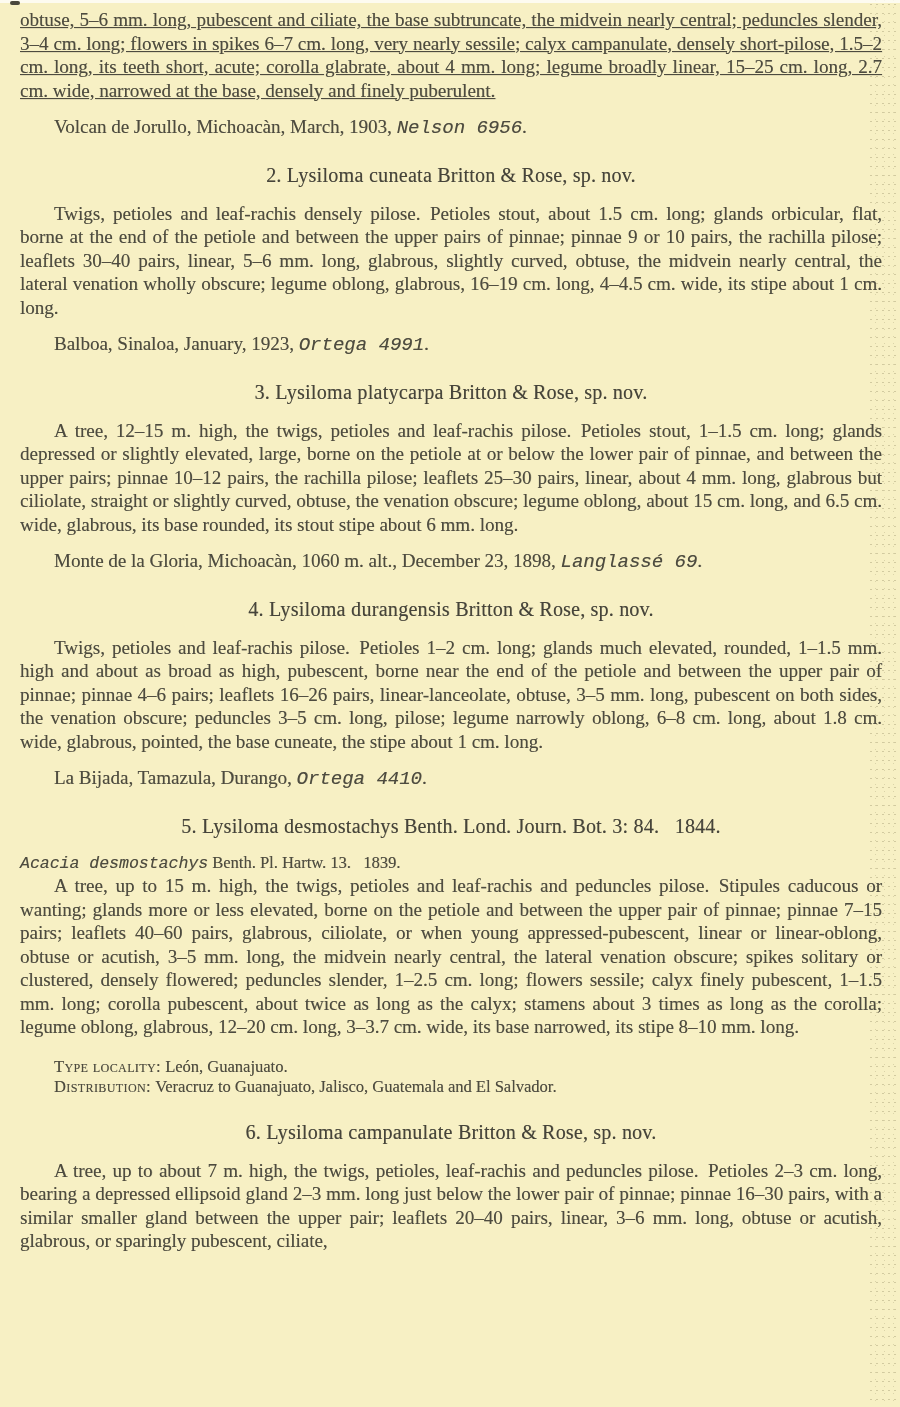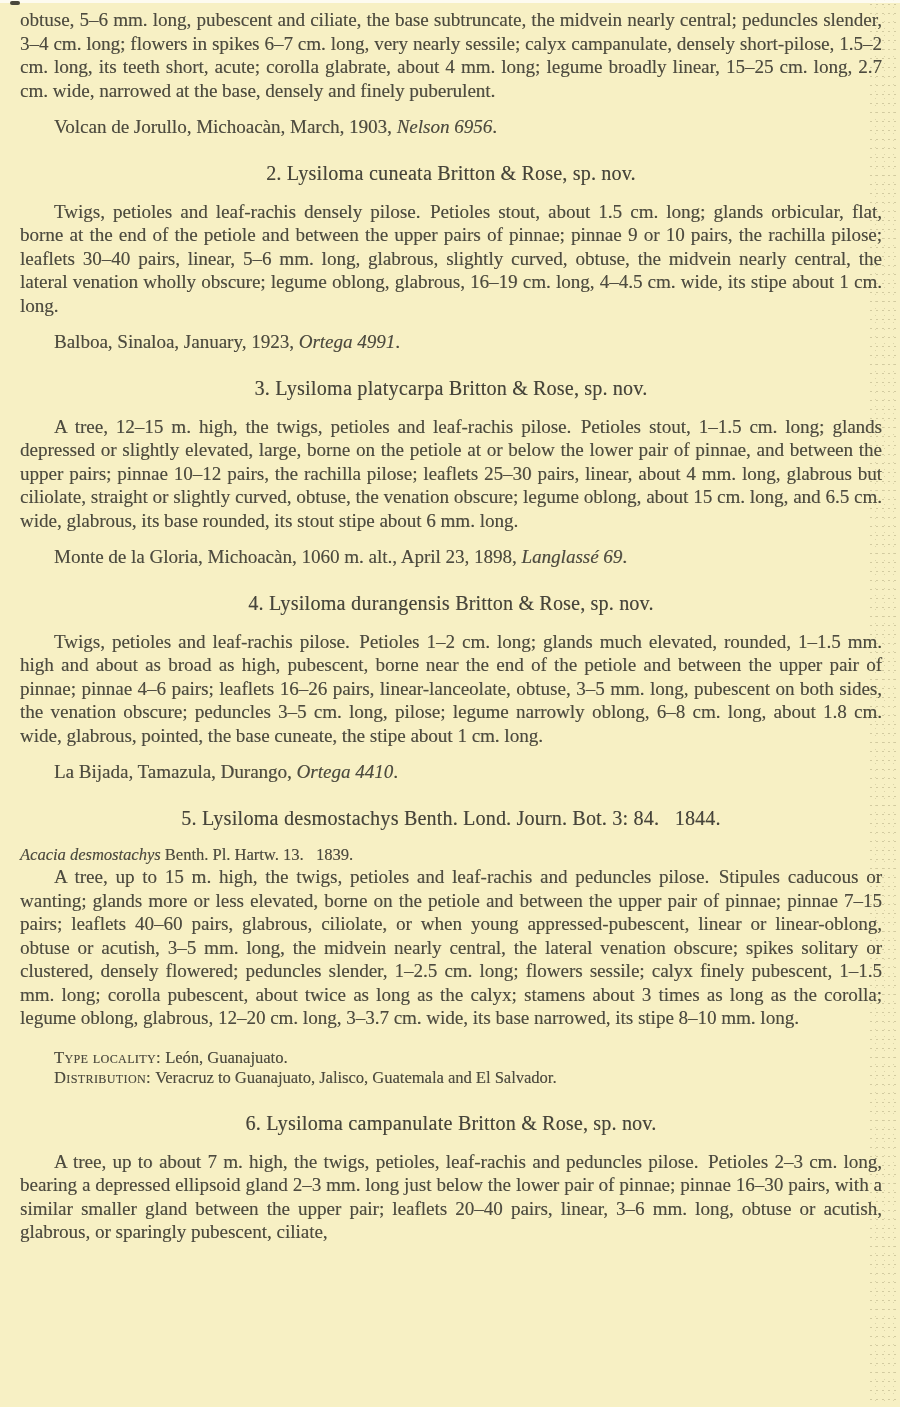--- a/index.html
+++ b/index.html
@@ -15,36 +15,36 @@
     padding: 8px 18px 0 20px;
     color: #4d4b3f;
     font-size: 19px;
     line-height: 23.5px;
     text-shadow: 0.3px 0.3px 0.5px rgba(77, 75, 63, 0.45);
   }
   .para {
     text-align: justify;
     text-indent: 34px;
   }
-  .para.continuation { text-indent: 0; }
+  .para.continuation { text-indent: 0; text-decoration: underline; }
   .locality {
     text-indent: 34px;
     margin-top: 13px;
   }
   .heading {
     text-align: center;
     font-size: 20px;
     line-height: 27px;
     margin-top: 21px;
     margin-bottom: 13px;
     letter-spacing: 0.2px;
     color: #46443a;
   }
   .heading .species, .heading .volume { font-weight: normal; letter-spacing: 0.3px; }
-  .italic { font-style: italic; }
+  .italic { font-style: italic; font-family: Liberation Mono, monospace; }
   .synonym {
     font-size: 16.5px;
     line-height: 20.5px;
     margin-top: 8px;
   }
   .meta {
     font-size: 16.5px;
     line-height: 20.5px;
     text-indent: 34px;
   }
@@ -88,21 +88,21 @@
   <p class="heading"><span>2. </span><span class="species">Lysiloma cuneata</span><span> Britton &amp; Rose, sp. nov.</span></p>
 
   <p class="para">Twigs, petioles and leaf-rachis densely pilose. Petioles stout, about 1.5 cm. long; glands orbicular, flat, borne at the end of the petiole and between the upper pairs of pinnae; pinnae 9 or 10 pairs, the rachilla pilose; leaflets 30–40 pairs, linear, 5–6 mm. long, glabrous, slightly curved, obtuse, the midvein nearly central, the lateral venation wholly obscure; legume oblong, glabrous, 16–19 cm. long, 4–4.5 cm. wide, its stipe about 1 cm. long.</p>
 
   <p class="locality"><span>Balboa, Sinaloa, January, 1923, </span><span class="italic">Ortega 4991</span><span>.</span></p>
 
   <p class="heading"><span>3. </span><span class="species">Lysiloma platycarpa</span><span> Britton &amp; Rose, sp. nov.</span></p>
 
   <p class="para">A tree, 12–15 m. high, the twigs, petioles and leaf-rachis pilose. Petioles stout, 1–1.5 cm. long; glands depressed or slightly elevated, large, borne on the petiole at or below the lower pair of pinnae, and between the upper pairs; pinnae 10–12 pairs, the rachilla pilose; leaflets 25–30 pairs, linear, about 4 mm. long, glabrous but ciliolate, straight or slightly curved, obtuse, the venation obscure; legume oblong, about 15 cm. long, and 6.5 cm. wide, glabrous, its base rounded, its stout stipe about 6 mm. long.</p>
 
-  <p class="locality"><span>Monte de la Gloria, Michoacàn, 1060 m. alt., April 23, 1898, </span><span class="italic">Langlassé 69</span><span>.</span></p>
+  <p class="locality"><span>Monte de la Gloria, Michoacàn, 1060 m. alt., December 23, 1898, </span><span class="italic">Langlassé 69</span><span>.</span></p>
 
   <p class="heading"><span>4. </span><span class="species">Lysiloma durangensis</span><span> Britton &amp; Rose, sp. nov.</span></p>
 
   <p class="para">Twigs, petioles and leaf-rachis pilose. Petioles 1–2 cm. long; glands much elevated, rounded, 1–1.5 mm. high and about as broad as high, pubescent, borne near the end of the petiole and between the upper pair of pinnae; pinnae 4–6 pairs; leaflets 16–26 pairs, linear-lanceolate, obtuse, 3–5 mm. long, pubescent on both sides, the venation obscure; peduncles 3–5 cm. long, pilose; legume narrowly oblong, 6–8 cm. long, about 1.8 cm. wide, glabrous, pointed, the base cuneate, the stipe about 1 cm. long.</p>
 
   <p class="locality"><span>La Bijada, Tamazula, Durango, </span><span class="italic">Ortega 4410</span><span>.</span></p>
 
   <p class="heading"><span>5. </span><span class="species">Lysiloma desmostachys</span><span> Benth. Lond. Journ. Bot. </span><span class="volume">3</span><span>: 84.&nbsp;&nbsp; 1844.</span></p>
 
   <p class="synonym"><span class="italic">Acacia desmostachys</span><span> Benth. Pl. Hartw. 13.&nbsp;&nbsp; 1839.</span></p>

